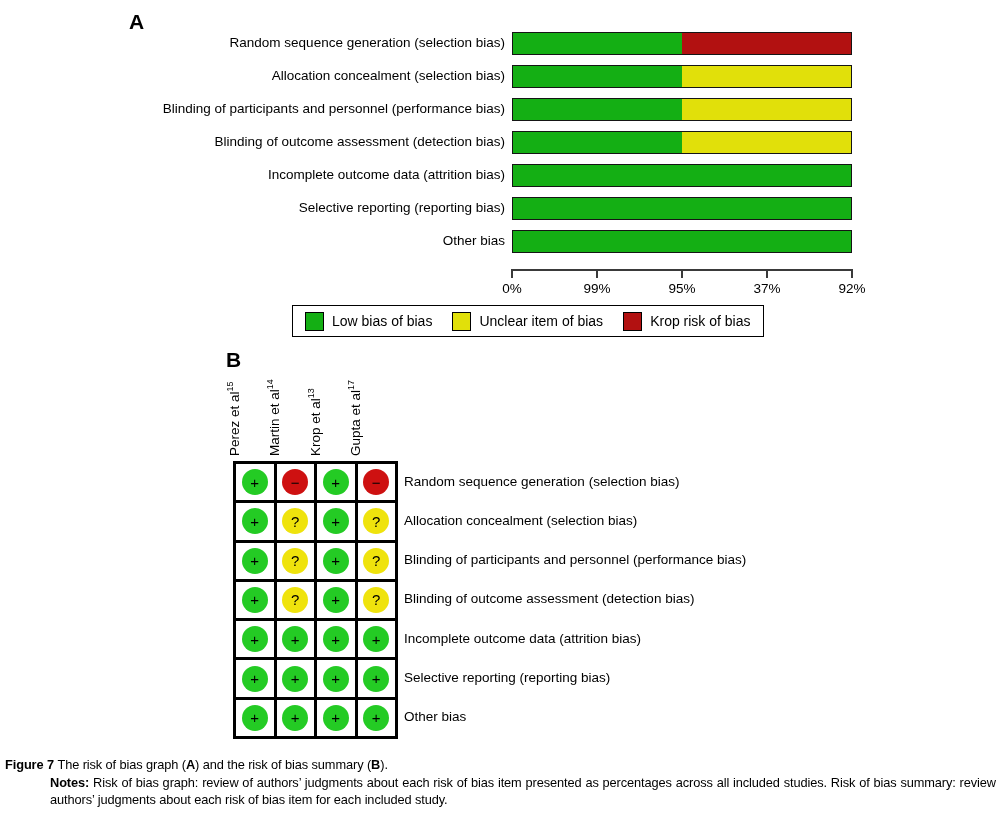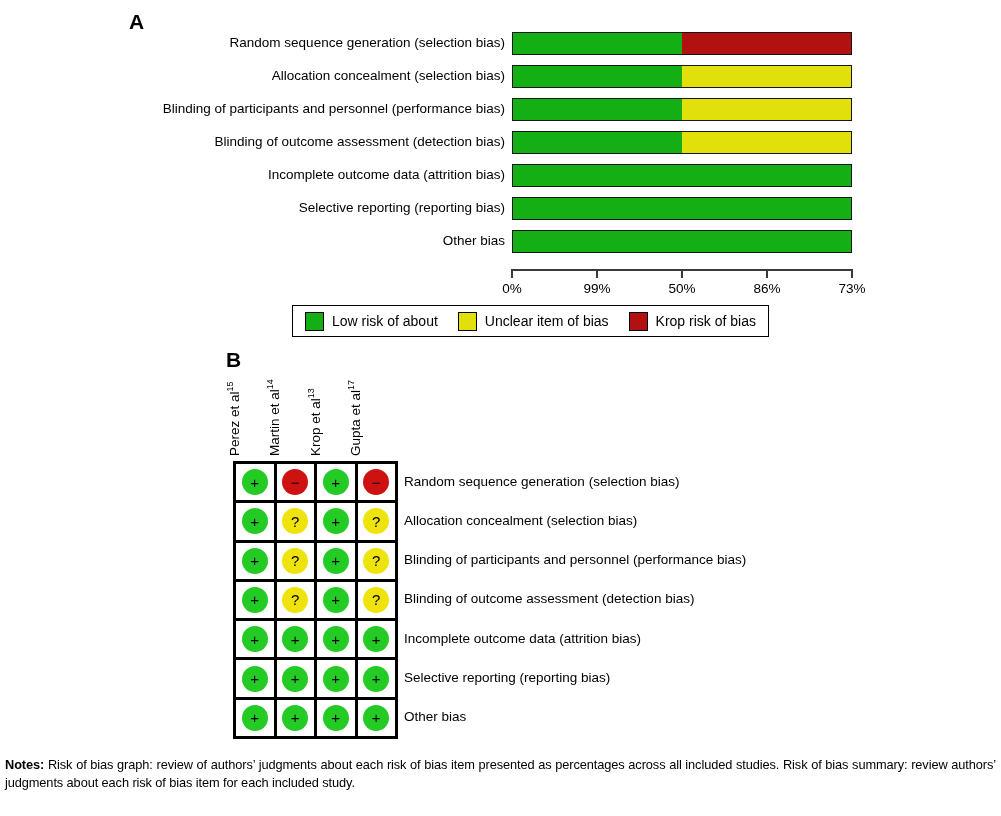--- a/index.html
+++ b/index.html
@@ -28,21 +28,21 @@
   #summary-table{left:233px;top:461px;width:165px;height:278px;background:#000;
                  display:grid;grid-template-columns:repeat(4,1fr);
                  grid-template-rows:repeat(7,1fr);gap:3px;padding:3px;box-sizing:border-box;}
   .sum-cell{background:#fff;display:flex;align-items:center;justify-content:center;}
   .judgment-circle{width:26px;height:26px;border-radius:50%;display:flex;
                    align-items:center;justify-content:center;font-size:15px;line-height:1;}
   .b-row-label{left:404px;font-size:13.5px;white-space:nowrap;}
   
   .caption{left:5px;top:756px;width:991px;font-size:12.8px;line-height:17.5px;
            letter-spacing:-0.1px;}
-  .caption .notes{text-align:justify;}
+  .caption .notes{text-align:justify;margin-left:45px;}
   .b{font-weight:bold;}
 </style>
 </head>
 <body>
 
 <div class="abs panel-label" style="left:129px;top:10px;">A</div>
 
 <div id="bars-a">
     <div class="abs a-label" style="left:0;top:35px;">Random sequence generation (selection bias)</div>
     <div class="abs a-bar" style="top:32px;">
@@ -77,30 +77,30 @@
       <div class="a-seg" style="width:100%;background:#14AF14;"></div>
     </div>
   </div>
 <div id="axis-a">
     <div class="abs axis-line"></div>
     <div class="abs axis-tick" style="left:511px;"></div>
     <div class="abs axis-tick-label" style="left:482px;">0%</div>
     <div class="abs axis-tick" style="left:596px;"></div>
     <div class="abs axis-tick-label" style="left:567px;">99%</div>
     <div class="abs axis-tick" style="left:681px;"></div>
-    <div class="abs axis-tick-label" style="left:652px;">50%</div>
+    <div class="abs axis-tick-label" style="left:652px;">95%</div>
     <div class="abs axis-tick" style="left:766px;"></div>
-    <div class="abs axis-tick-label" style="left:737px;">86%</div>
+    <div class="abs axis-tick-label" style="left:737px;">37%</div>
     <div class="abs axis-tick" style="left:851px;"></div>
-    <div class="abs axis-tick-label" style="left:822px;">73%</div>
+    <div class="abs axis-tick-label" style="left:822px;">92%</div>
   </div>
 <div class="abs legend" id="legend-a">
     <div class="legend-item">
       <div class="legend-swatch" style="background:#14AF14;"></div>
-      <div class="legend-label">Low risk of about</div>
+      <div class="legend-label">Low bias of bias</div>
     </div>
     <div class="legend-item">
       <div class="legend-swatch" style="background:#E1E00A;"></div>
       <div class="legend-label">Unclear item of bias</div>
     </div>
     <div class="legend-item">
       <div class="legend-swatch" style="background:#B21111;"></div>
       <div class="legend-label">Krop risk of bias</div>
     </div>
   </div>
@@ -203,14 +203,15 @@
     <div class="abs b-row-label" style="top:473.5px;">Random sequence generation (selection bias)</div>
     <div class="abs b-row-label" style="top:512.8px;">Allocation concealment (selection bias)</div>
     <div class="abs b-row-label" style="top:552.1px;">Blinding of participants and personnel (performance bias)</div>
     <div class="abs b-row-label" style="top:591.4px;">Blinding of outcome assessment (detection bias)</div>
     <div class="abs b-row-label" style="top:630.7px;">Incomplete outcome data (attrition bias)</div>
     <div class="abs b-row-label" style="top:670px;">Selective reporting (reporting bias)</div>
     <div class="abs b-row-label" style="top:709.3px;">Other bias</div>
   </div>
 
 <div class="abs caption">
+  <div id="caption-line1"><span class="b">Figure 7 </span><span>The risk of bias graph (</span><span class="b">A</span><span>) and the risk of bias summary (</span><span class="b">B</span><span>).</span></div>
   <div class="notes" id="caption-notes"><span class="b">Notes: </span><span>Risk of bias graph: review of authors’ judgments about each risk of bias item presented as percentages across all included studies. Risk of bias summary: review authors’ judgments about each risk of bias item for each included study.</span></div>
 </div>
 
 </body></html>

